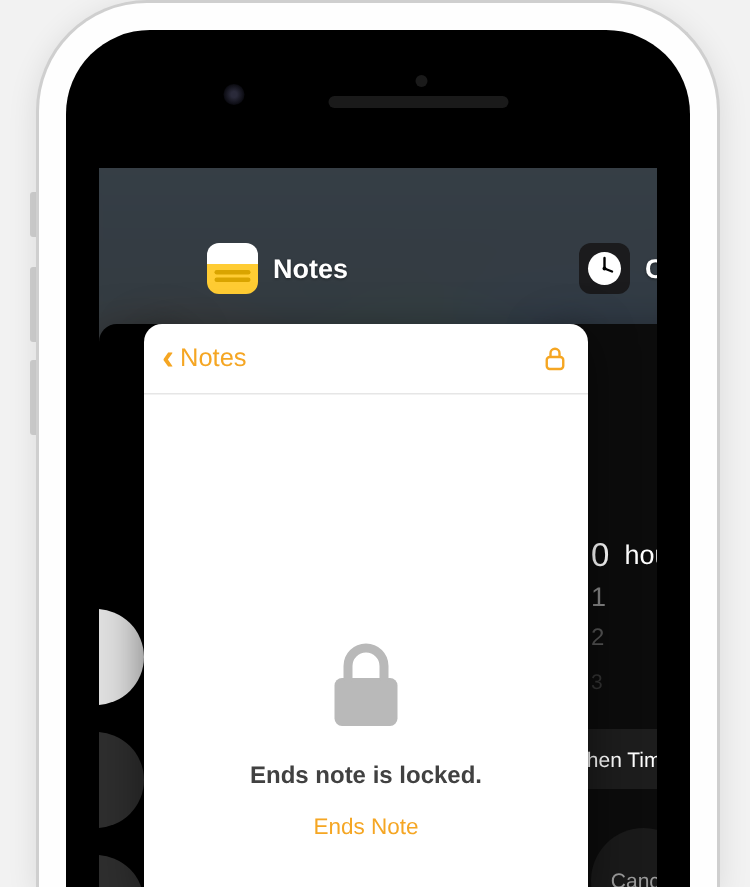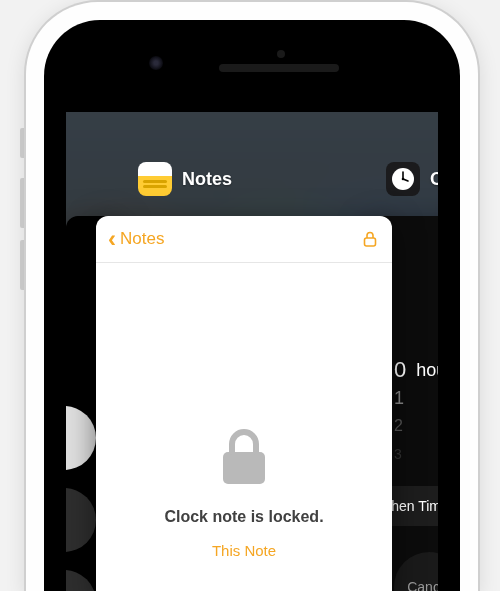--- a/index.html
+++ b/index.html
@@ -140,21 +140,21 @@
                 </svg>
             </span>
           </div>
           <div class="center">
             <span class="big-lock">
               <svg width="54" height="62" viewBox="0 0 54 62">
                   <rect x="6" y="26" width="42" height="32" rx="5" fill="#b9b9b9"></rect>
                   <path d="M15 26v-8a12 12 0 0 1 24 0v8" fill="none" stroke="#b9b9b9" stroke-width="6" stroke-linecap="round"></path>
                 </svg>
             </span>
-            <span class="locked-text">Clock note is locked.</span>
-            <span class="view-note">This Note</span>
+            <span class="locked-text">Ends note is locked.</span>
+            <span class="view-note">Ends Note</span>
           </div>
         </div>
 
       </div>
     </div>
   </div>
 </div>
 
 </body></html>

